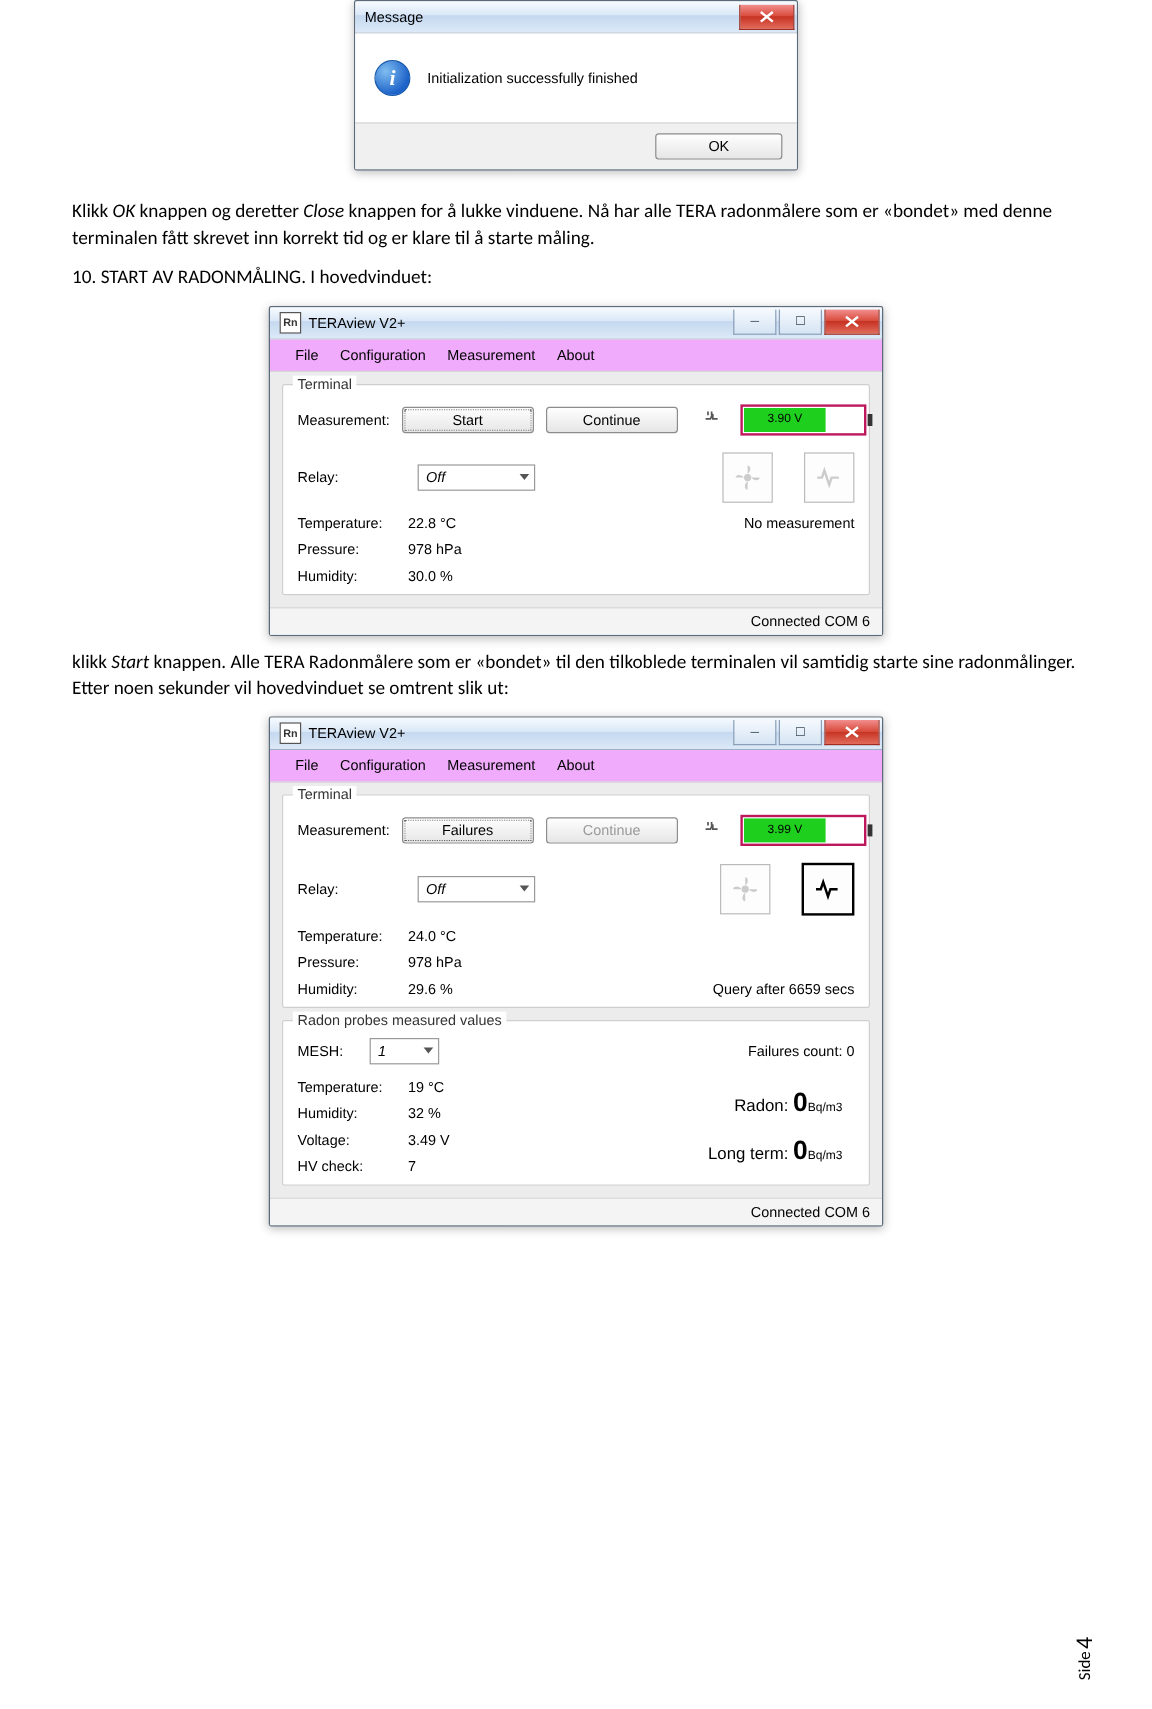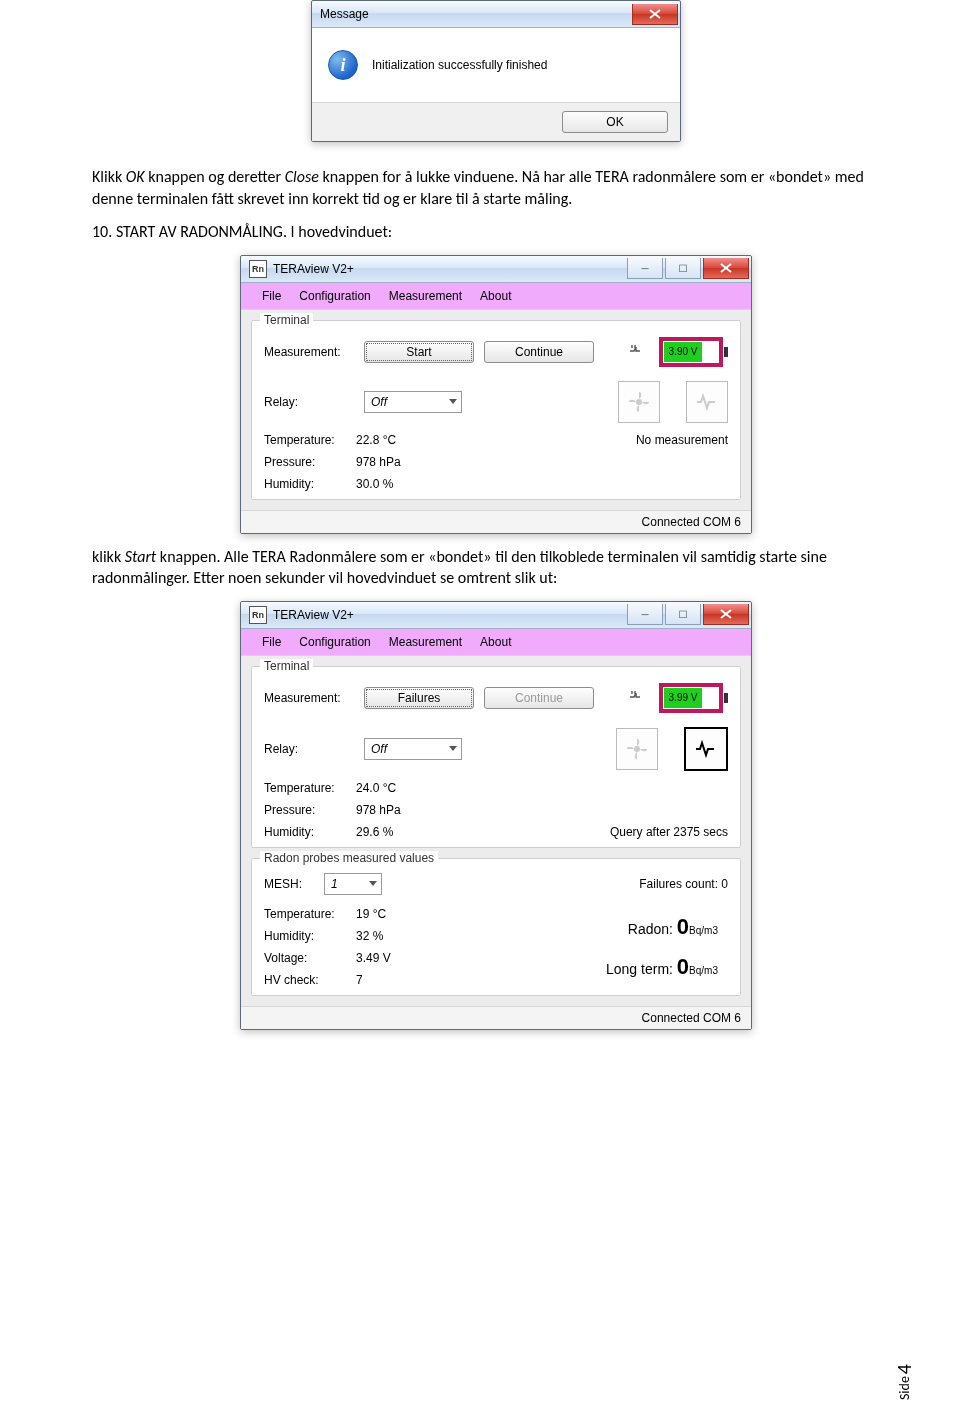--- a/index.html
+++ b/index.html
@@ -1,16 +1,16 @@
 <!DOCTYPE html>
 <html><head>
 <meta charset="utf-8">
 <style>
   body { margin:0; font-family: Calibri, Arial, sans-serif; background:#fff; color:#000; width:960px; }
-  .page { padding: 0 60px; position:relative; min-height:1424px;margin-left:32px; }
+  .page { padding: 0 60px; position:relative; min-height:1424px; }
 
   
   .prose { font-size:16px; line-height:1.35; margin:12px 0; }
   .prose .italic { font-style:italic; }
 
   
   .win7 { font-family: "Segoe UI", Tahoma, sans-serif; font-size:12px; color:#000;
           background:#ececec; border:1px solid #5a6a7a; border-radius:2px;
           box-shadow:0 2px 8px rgba(0,0,0,0.25); position:relative; }
   .win7 .titlebar { height:26px; display:flex; align-items:center; justify-content:space-between;
@@ -41,21 +41,21 @@
               display:inline-flex; align-items:center; justify-content:center; color:#333; }
   .menubar { display:flex; gap:18px; padding:6px 21px; background:#f0abfc; border-bottom:1px solid #d6d6d6; font-size:12px;text-align:center; }
   .group { margin:10px; border:1px solid #cfcfcf; border-radius:2px; position:relative; padding:10px 12px 8px 12px; background:#fff; }
   .group > .legend { position:absolute; top:-8px; left:8px; background:#fff; padding:0 4px; font-size:12px; color:#333; }
   .row { display:flex; align-items:center; font-size:12px; }
   .dl { display:grid; grid-template-columns:92px auto; row-gap:8px; font-size:12px; }
   .select { display:inline-flex; align-items:center; justify-content:space-between; width:86px; height:20px;
             border:1px solid #9a9a9a; background:#fff; padding:0 4px 0 6px; font-size:12px;font-style:italic; }
   .chev { width:0; height:0; border-left:4px solid transparent; border-right:4px solid transparent; border-top:5px solid #555; }
   .battery { display:inline-flex; align-items:center; }
-  .battery .cell { width:56px; height:22px; border:4px solid #be185d; position:relative; background:#fff; }
+  .battery .cell { width:56px; height:22px; border:2px solid #be185d; position:relative; background:#fff;padding-left:45px; }
   .battery .fill { position:absolute; top:1px; bottom:1px; left:1px; width:68%; background:#1ecf1e;
                    display:flex; align-items:center; justify-content:center; font-size:10px; color:#000;}
   .battery .tip { width:4px; height:10px; background:#333; margin-left:1px; }
   .charger-icon { font-size:14px; color:#444; margin-right:4px; }
   .tile { width:40px; height:40px; border:1px solid #bbb; display:inline-flex; align-items:center; justify-content:center; color:#bbb; background:#fdfdfd; }
   .tile.active { border:2px solid #000; color:#000; }
   .statusbar { padding:4px 10px; text-align:right; font-size:12px; border-top:1px solid #d6d6d6; background:#f4f4f4;}
 
   .center { display:flex; justify-content:center; }
   .app { width:510px; }
@@ -254,21 +254,21 @@
         <div style="display:flex;">
           <div class="dl">
             <span>Temperature:</span>
             <span>24.0 °C</span>
             <span>Pressure:</span>
             <span>978 hPa</span>
             <span>Humidity:</span>
             <span>29.6 %</span>
           </div>
           <div style="flex:1; display:flex; align-items:flex-end; justify-content:flex-end; font-size:12px;">
-            <span>Query after 2375 secs</span>
+            <span>Query after 6659 secs</span>
           </div>
         </div>
       </div>
 
       <div class="group">
         <div class="legend">Radon probes measured values</div>
         <div class="row" style="margin:4px 0 12px 0;">
           <span style="width:60px;">MESH:</span>
           <span class="select" style="width:46px;">
             <span>1</span>

